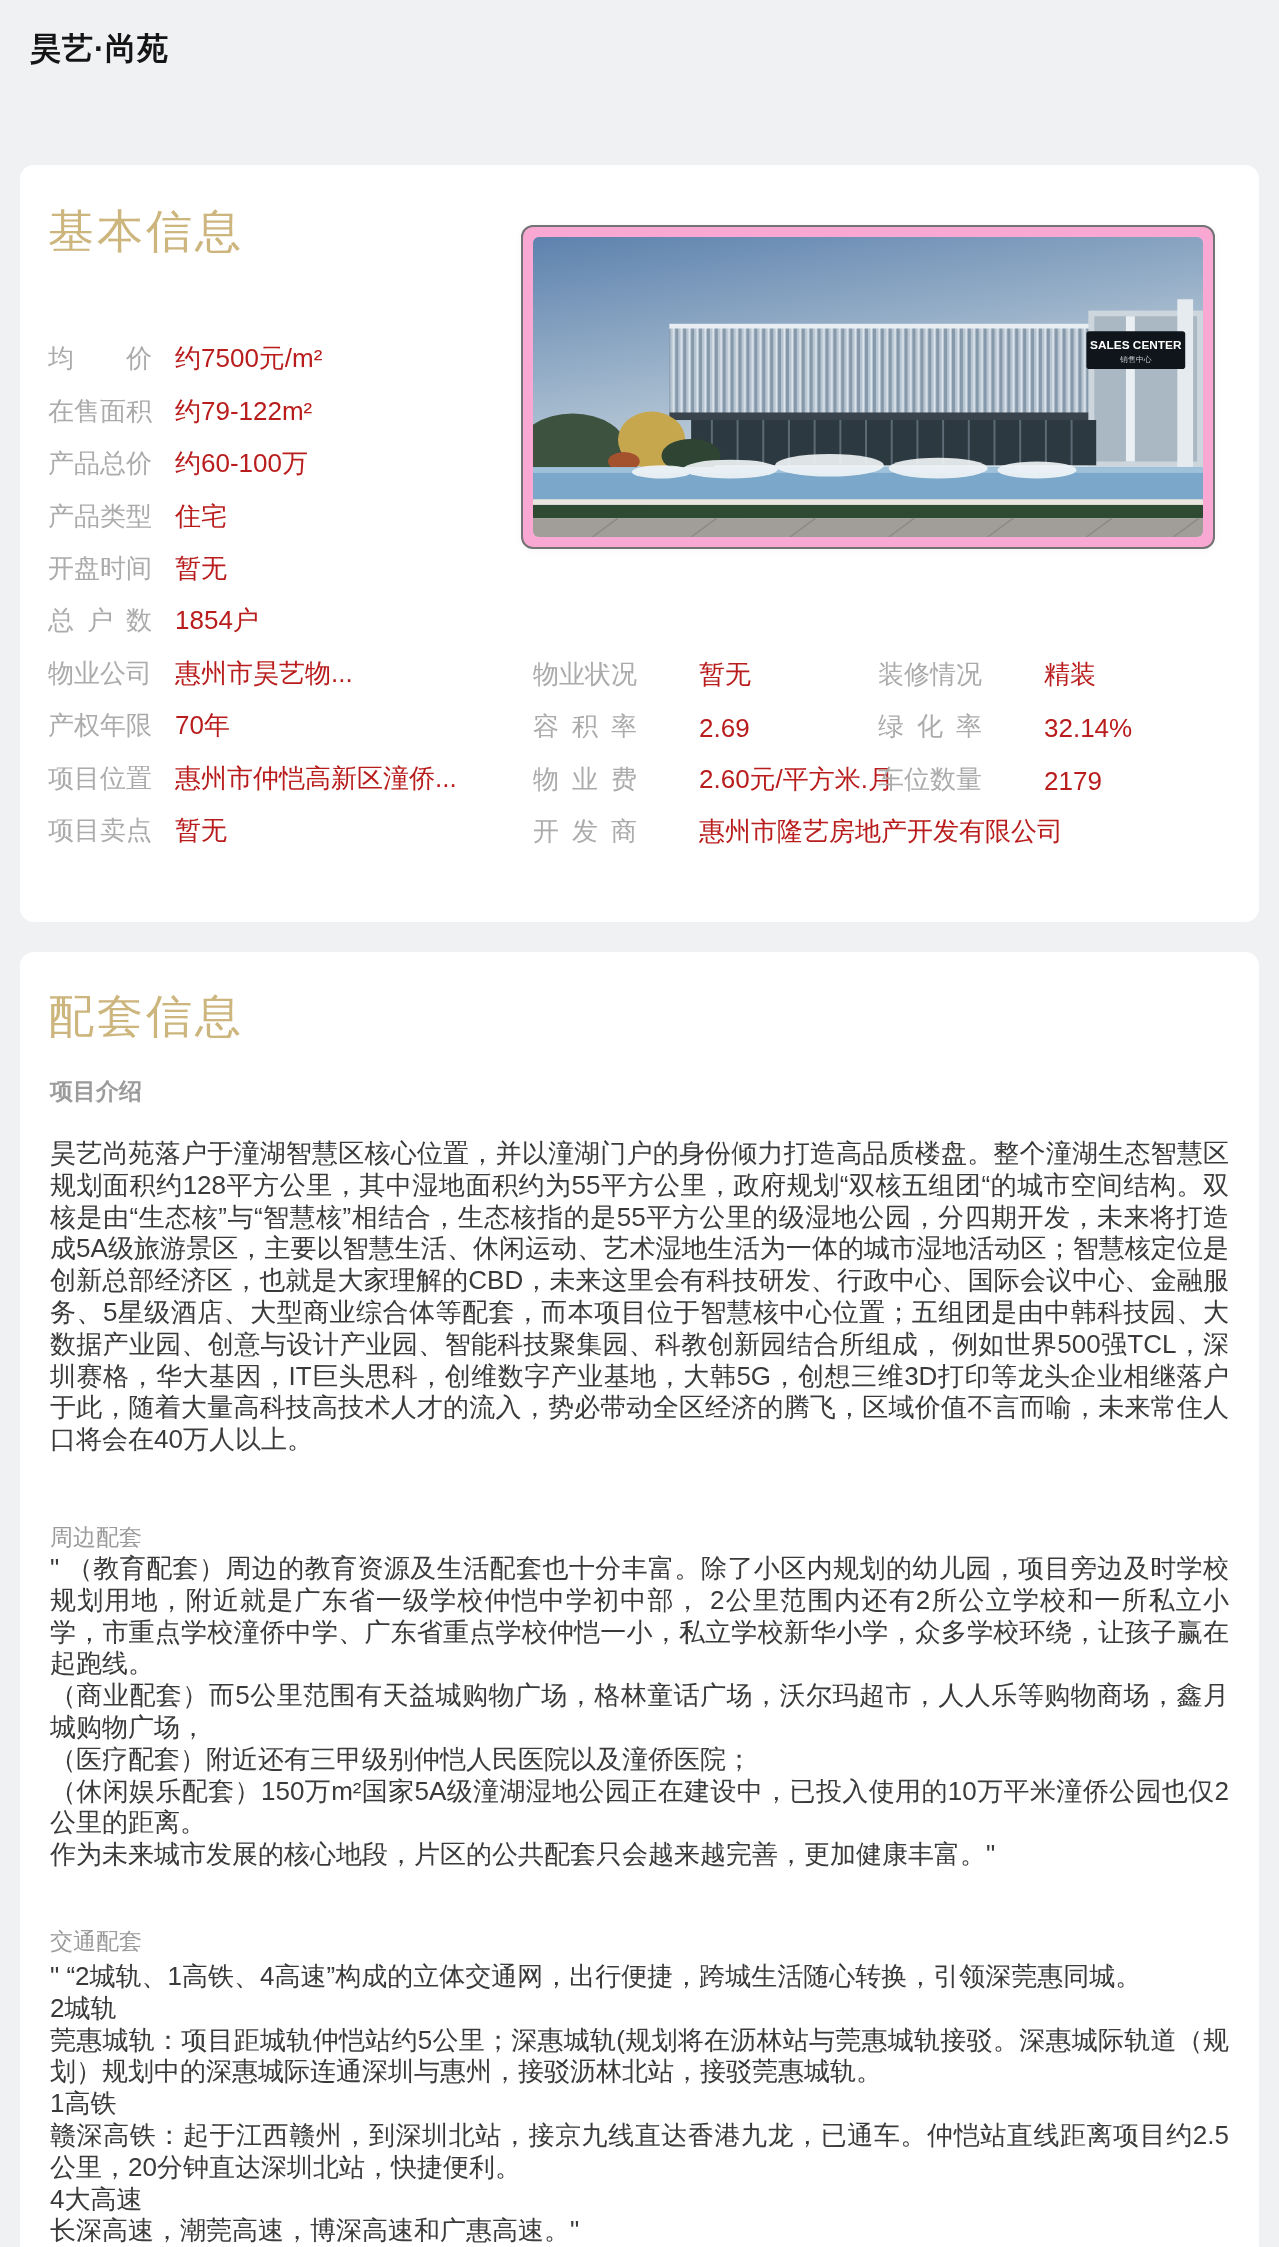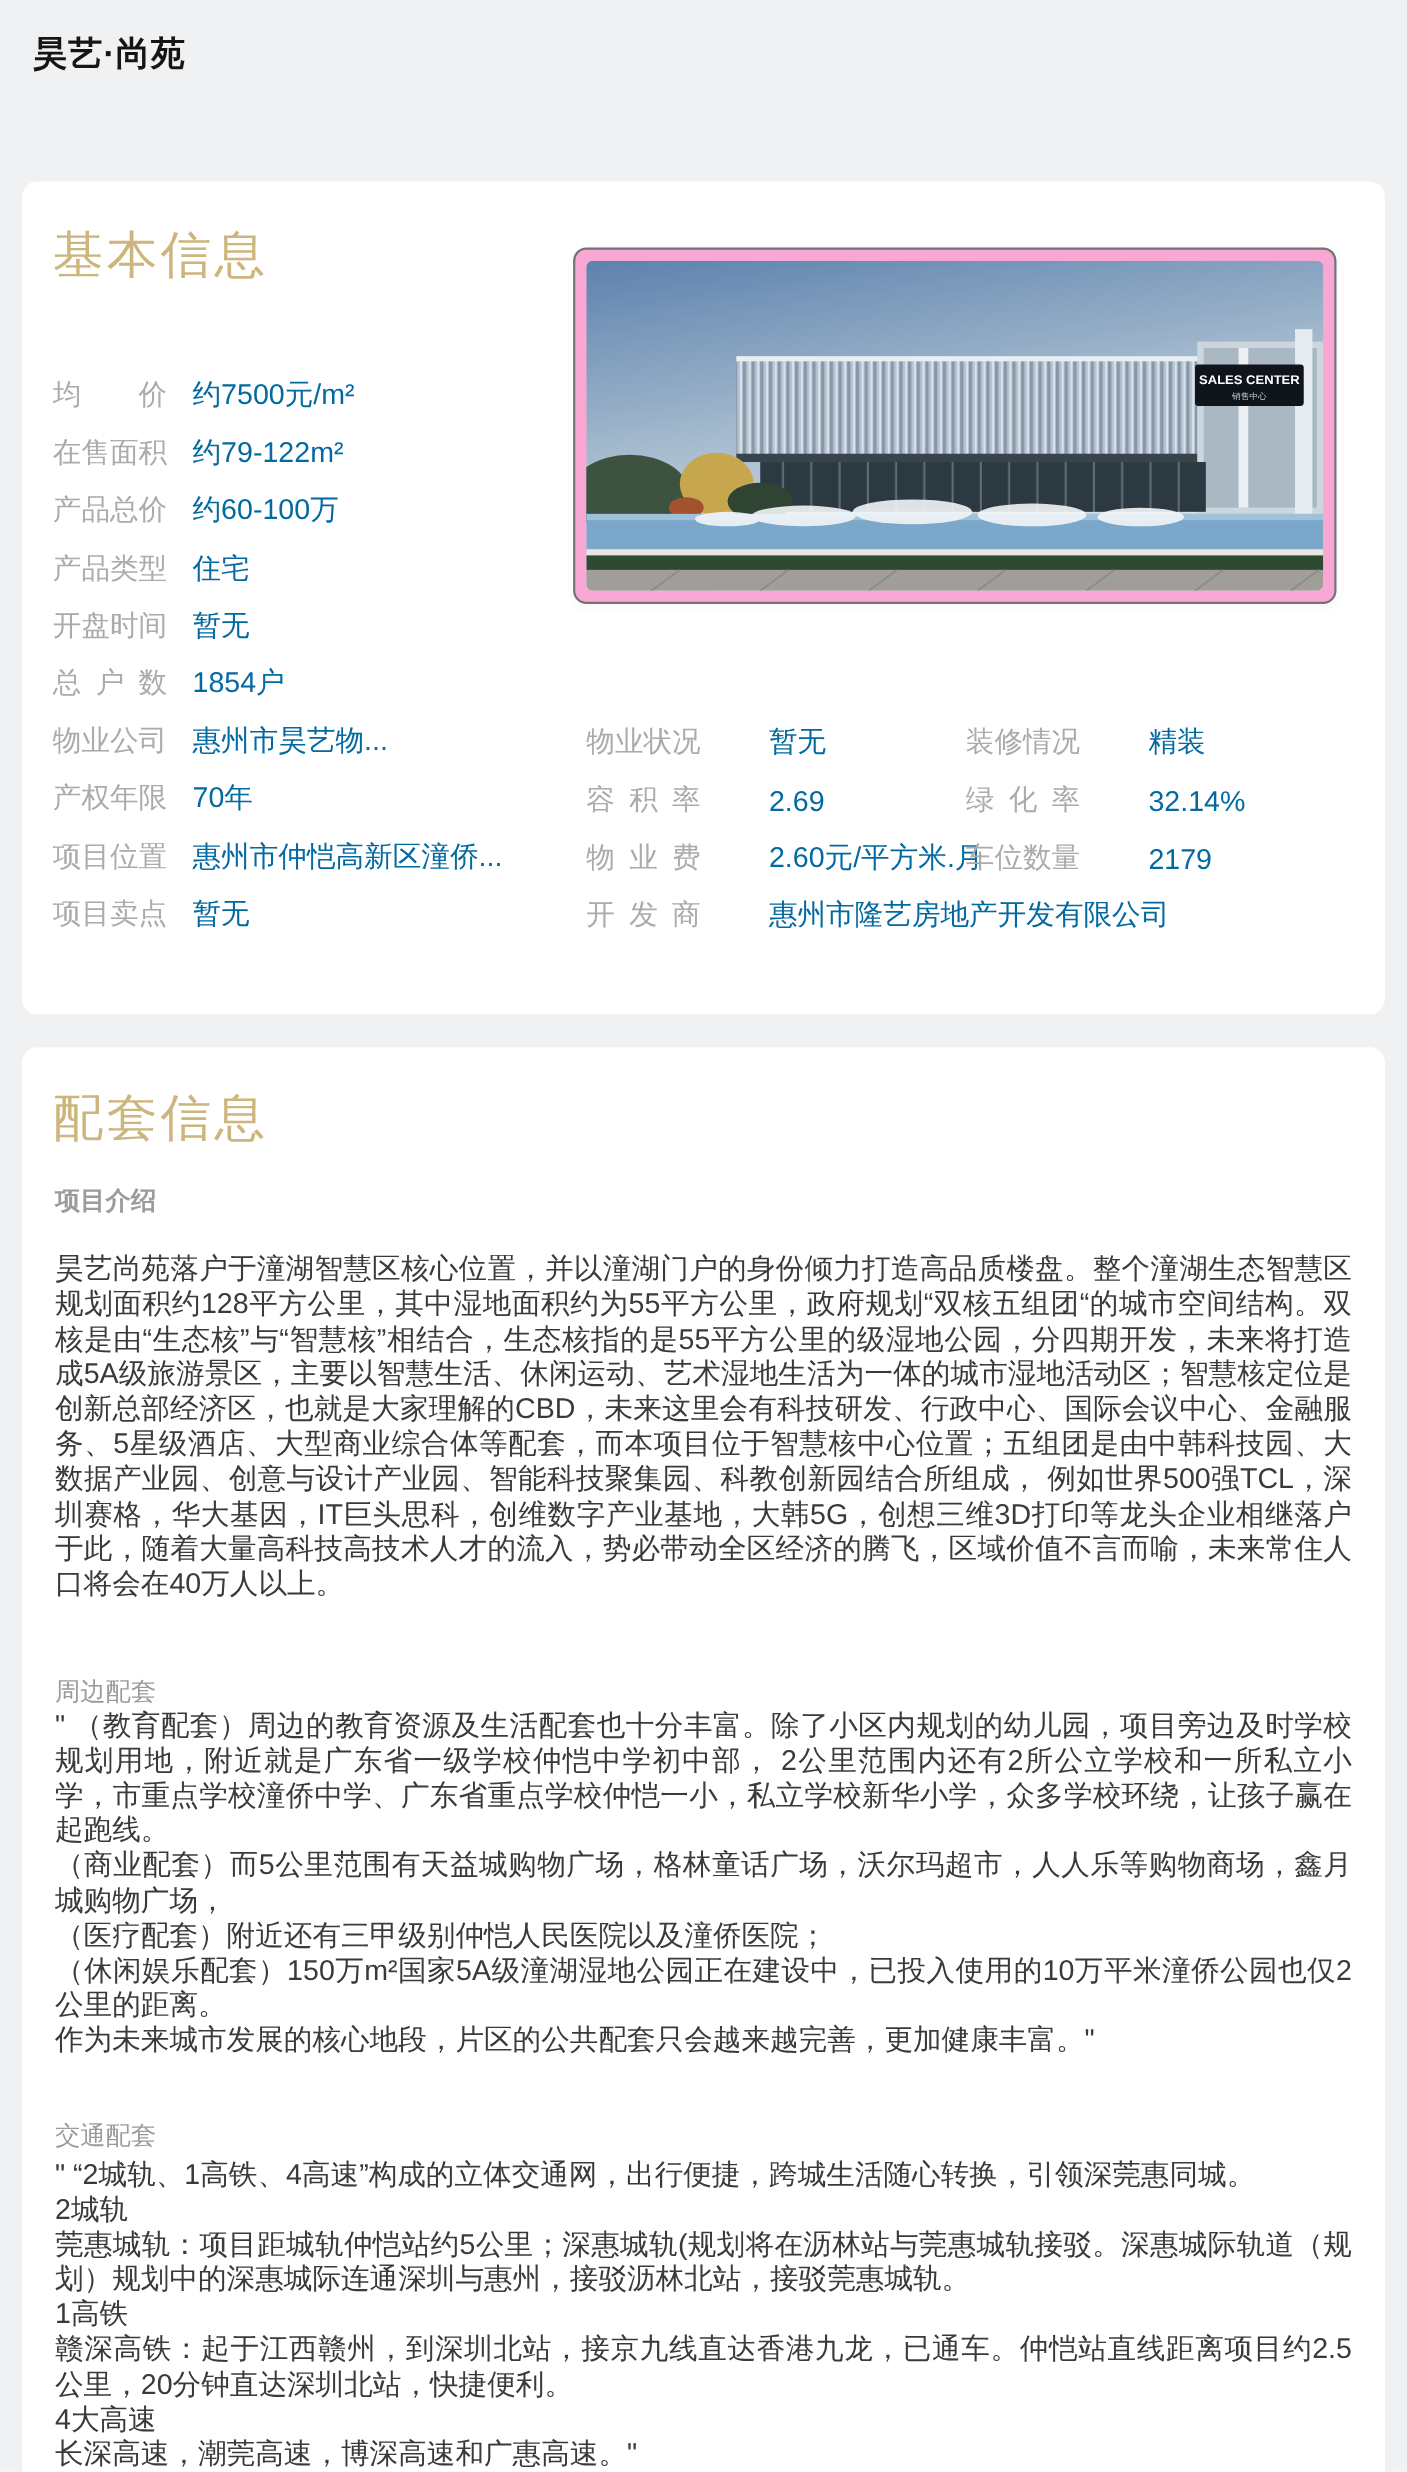--- a/index.html
+++ b/index.html
@@ -36,21 +36,21 @@
   .kv-col-left{left:28px;top:159px;}
   .kv-col-left .kv-row{height:52.4px;}
   .kv-col-mid{left:513px;top:474px;}
   .kv-col-right{left:858px;top:474px;}
   .kv-col-mid .kv-row,.kv-col-right .kv-row{height:52.6px;gap:39px;}
   .kv-row{display:flex;align-items:flex-end;}
   .kv-label{
     width:104px;flex:0 0 104px;font-size:26px;color:#ababab;
     text-align:justify;text-align-last:justify;
   }
-  .kv-value{margin-left:23px;font-size:26px;color:#0369a1;font-weight:500;white-space:nowrap;margin-top:43px;}
+  .kv-value{margin-left:23px;font-size:26px;color:#b91c1c;font-weight:500;white-space:nowrap;margin-top:43px;}
 
   
   .sub-heading{position:absolute;left:30px;font-size:23px;color:#9b9b9b;}
   .sub-heading.h1{top:124px;font-weight:bold;}
   .sub-heading.h2{top:570px;}
   .sub-heading.h3{top:974px;}
   .body-text{
     position:absolute;left:30px;width:1179px;
     font-size:26px;color:#3a3a3a;line-height:31.8px;
     white-space:pre-line;text-align:justify;

